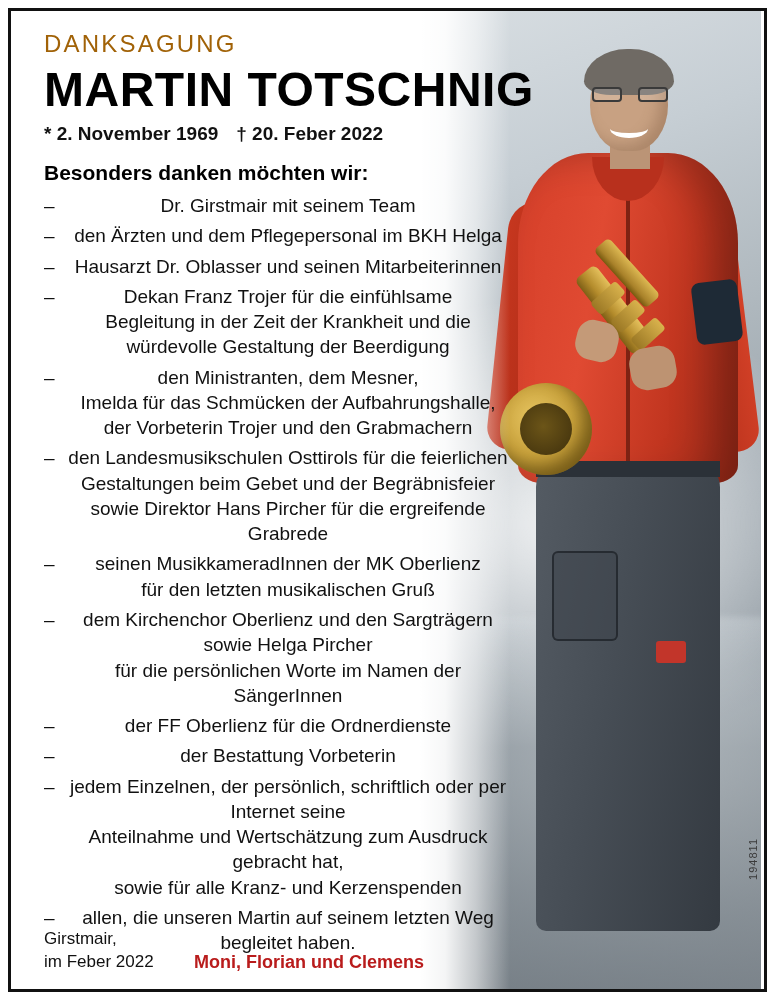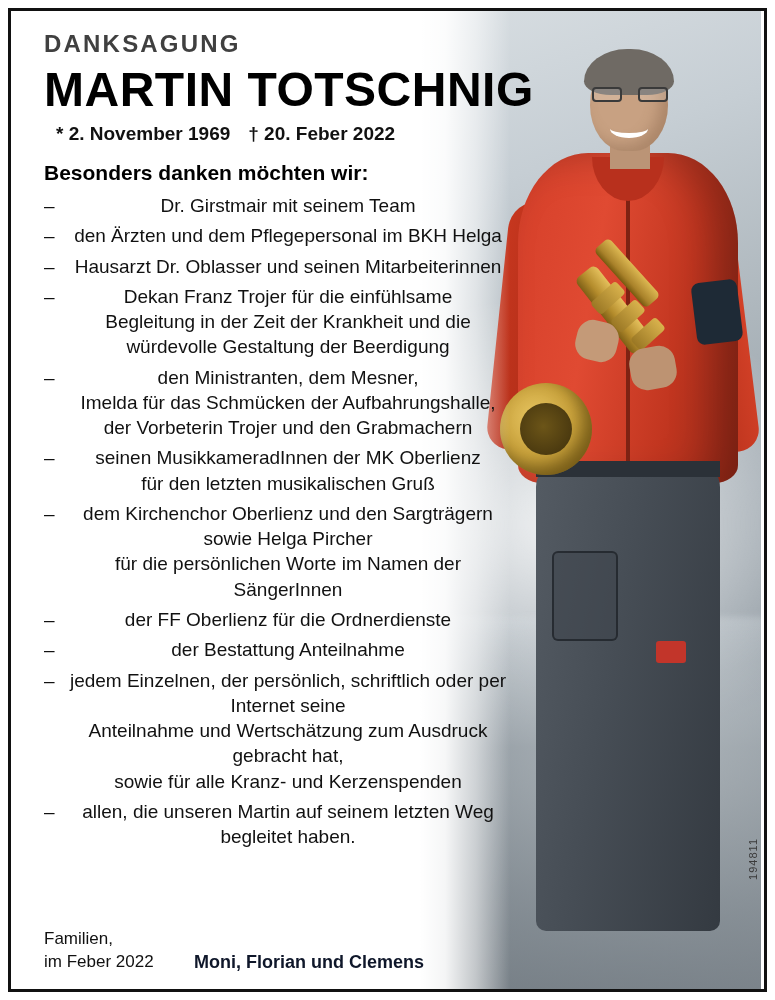--- a/index.html
+++ b/index.html
@@ -305,38 +305,38 @@
   }
   
   .content {
     position: absolute;
     left: 44px;
     top: 24px;
     width: 470px;
   }
   .kicker {
     font-size: 24px;
-    font-weight: bold;
+    font-weight: normal;
     letter-spacing: 2.2px;
-    color: #404040;
+    color: #a16207;
     margin: 6px 0 2px 0;
   }
   .name {
     font-size: 48px;
     font-weight: bold;
     letter-spacing: 0.5px;
     color: #000000;
     margin: 4px 0 6px 0;
     white-space: nowrap;
   }
   .dates {
     font-size: 19px;
     font-weight: bold;
     color: #111111;
-    margin: 0 0 16px 12px;
+    margin: 0 0 16px 0;
   }
   .dates .sep { display: inline-block; width: 18px; }
   .intro {
     font-size: 21px;
     font-weight: bold;
     color: #000000;
     margin: 0 0 8px 0;
   }
   .thanks-list {
     list-style: none;
@@ -369,21 +369,21 @@
   }
   .footer-left {
     font-size: 17px;
     color: #111111;
     line-height: 1.35;
     min-width: 150px;
   }
   .footer-right {
     font-size: 18px;
     font-weight: bold;
-    color: #0f172a;
+    color: #b91c1c;
     line-height: 1.35;
     text-align: left;
   }
   .ref-number {
     position: absolute;
     right: 16px;
     bottom: 120px;
     font-size: 11px;
     color: #3a3a3a;
     writing-mode: vertical-rl;
@@ -442,36 +442,39 @@
     <ul class="thanks-list">
       <li class="thanks-item">Dr. Girstmair mit seinem Team</li>
       <li class="thanks-item">den Ärzten und dem Pflegepersonal im BKH Helga</li>
       <li class="thanks-item">Hausarzt Dr. Oblasser und seinen Mitarbeiterinnen</li>
       <li class="thanks-item">Dekan Franz Trojer für die einfühlsame
 Begleitung in der Zeit der Krankheit und die
 würdevolle Gestaltung der Beerdigung</li>
       <li class="thanks-item">den Ministranten, dem Mesner,
 Imelda für das Schmücken der Aufbahrungshalle,
 der Vorbeterin Trojer und den Grabmachern</li>
+      <li class="thanks-item">den Landesmusikschulen Osttirols für die feierlichen
+Gestaltungen beim Gebet und der Begräbnisfeier
+sowie Direktor Hans Pircher für die ergreifende Grabrede</li>
       <li class="thanks-item">seinen MusikkameradInnen der MK Oberlienz
 für den letzten musikalischen Gruß</li>
       <li class="thanks-item">dem Kirchenchor Oberlienz und den Sargträgern sowie Helga Pircher
 für die persönlichen Worte im Namen der SängerInnen</li>
       <li class="thanks-item">der FF Oberlienz für die Ordnerdienste</li>
-      <li class="thanks-item">der Bestattung Anteilnahme</li>
+      <li class="thanks-item">der Bestattung Vorbeterin</li>
       <li class="thanks-item">jedem Einzelnen, der persönlich, schriftlich oder per Internet seine
 Anteilnahme und Wertschätzung zum Ausdruck gebracht hat,
 sowie für alle Kranz- und Kerzenspenden</li>
       <li class="thanks-item">allen, die unseren Martin auf seinem letzten Weg begleitet haben.</li>
     </ul>
   </div>
 
   <div class="footer">
     <div class="footer-left">
-      <div>Familien,</div>
+      <div>Girstmair,</div>
       <div>im Feber 2022</div>
     </div>
     <div class="footer-right">
       <div>Moni, Florian und Clemens</div>
     </div>
   </div>
 
   <div class="ref-number">194811</div>
 
   <div class="border-frame"></div>

